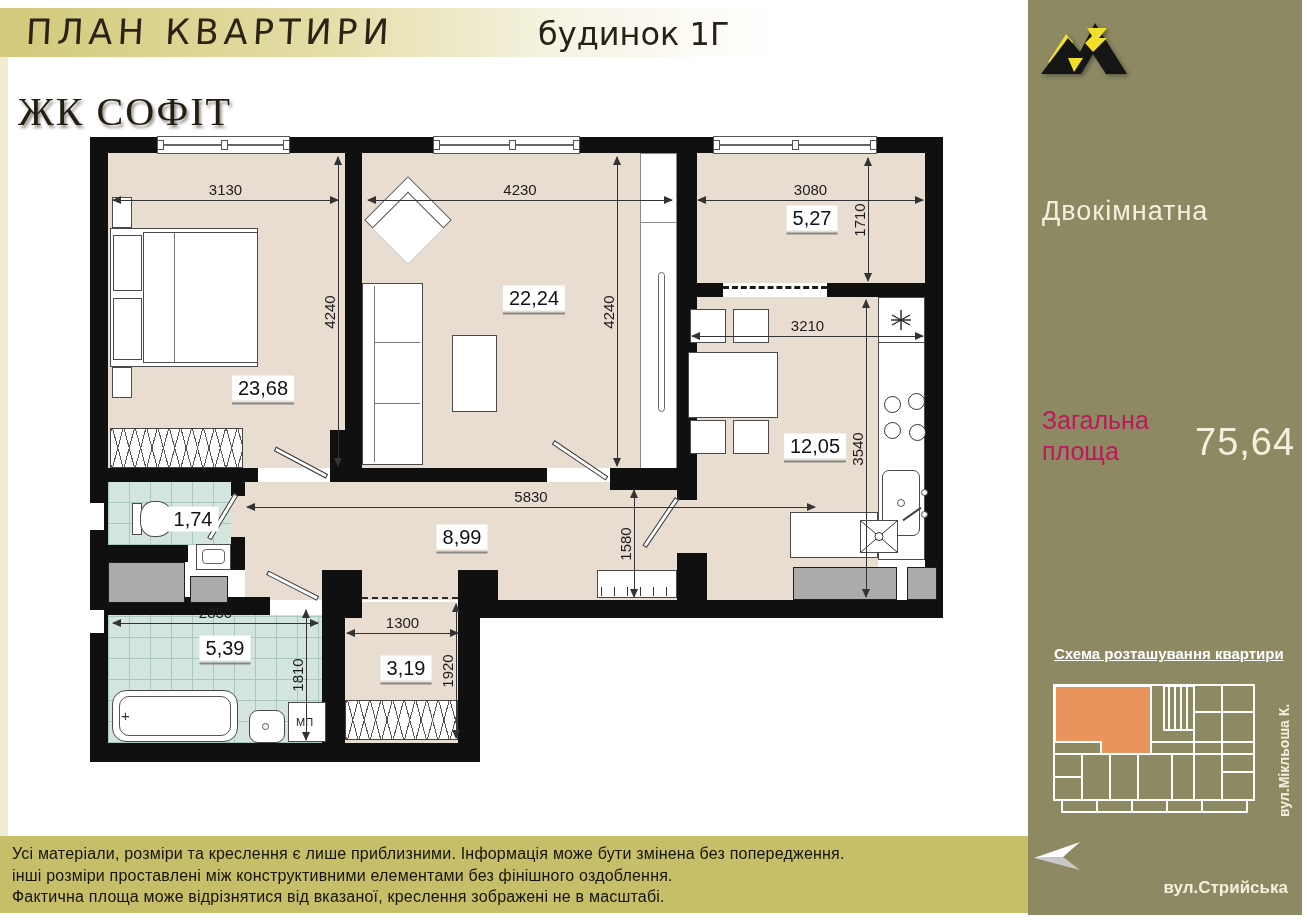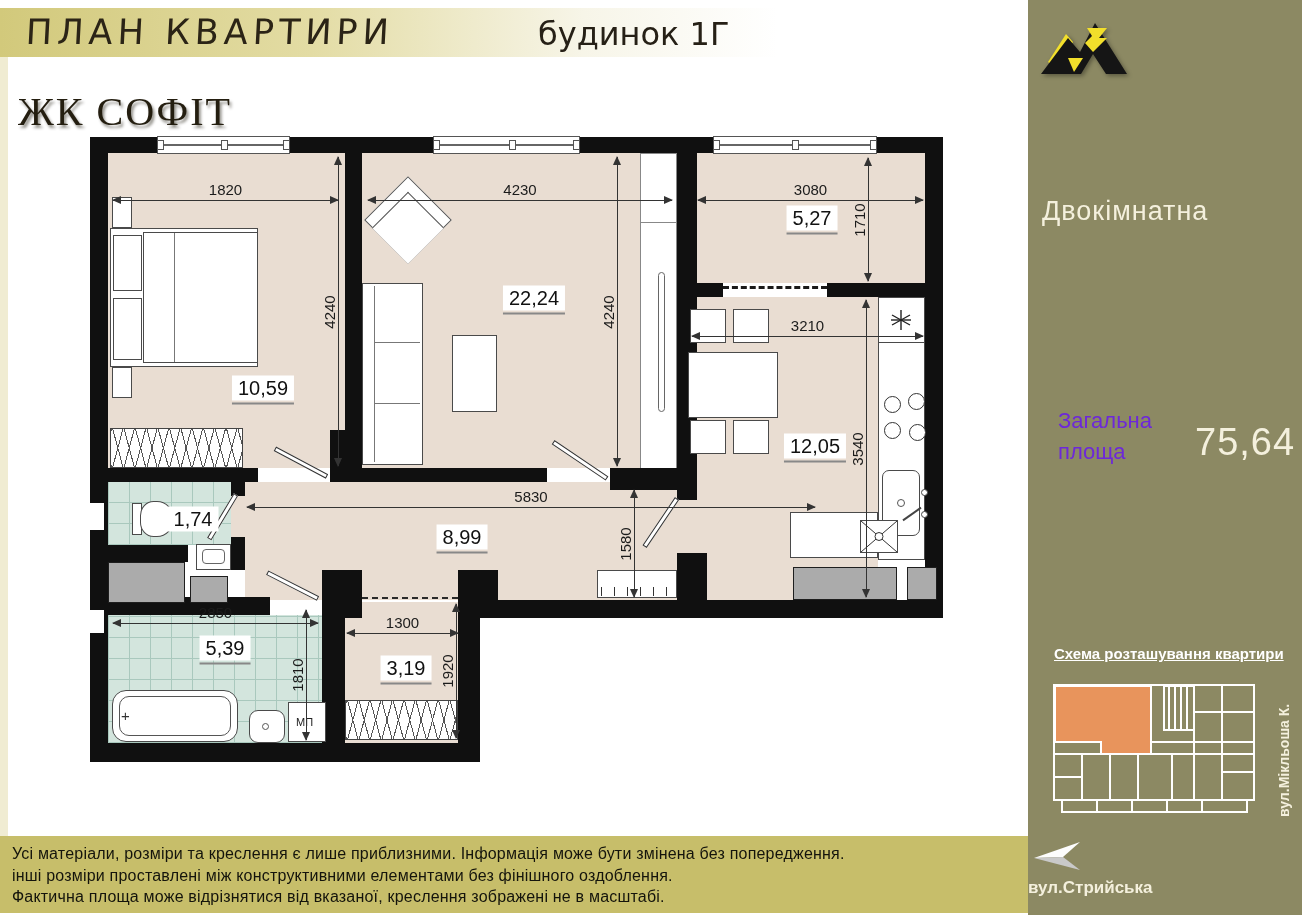--- a/index.html
+++ b/index.html
@@ -48,27 +48,27 @@
   .al{transform:translate(-50%,-50%);text-align:center;padding-bottom:2px;border-bottom:2px solid #888;}
   .al b{position:static!important;display:inline-block;background:#fff;padding:1px 6px;
         font-size:20px;color:#111;font-weight:400;white-space:nowrap;}
   .al.nb{border-bottom:none;}
   .mp{font-size:11px;color:#222;}
   
   .side{position:absolute;left:1028px;top:0;width:274px;height:915px;background:#8c8963;}
   .brand{position:absolute;left:18px;top:88px;width:240px;font-family:"Liberation Serif",serif;
          font-size:40px;letter-spacing:2px;color:#241e10;text-shadow:2px 3px 3px rgba(20,15,0,.45);}
   .aptype{position:absolute;left:15px;top:196px;font-size:27px;color:#f4f0dd;letter-spacing:1px;}
-  .arealab{position:absolute;left:15px;top:405px;font-size:22px;line-height:31px;color:#6d28d9;margin-left:16px;}
+  .arealab{position:absolute;left:15px;top:405px;font-size:25px;line-height:31px;color:#be185d;}
   .areaval{position:absolute;right:16px;top:421px;font-size:38px;color:#f4f0dd;letter-spacing:1px;}
   .schemet{position:absolute;left:26px;top:645px;font-size:15px;font-weight:bold;color:#fff;
            text-decoration:underline;}
   .street-v{position:absolute;left:1276px;top:697px;height:120px;width:20px;color:#f4f0dd;
             font-size:14px;font-weight:bold;writing-mode:vertical-rl;transform:rotate(180deg);white-space:nowrap;}
-  .street-b{position:absolute;left:1028px;top:878px;width:260px;text-align:left;font-size:17px;
+  .street-b{position:absolute;left:1028px;top:878px;width:260px;text-align:right;font-size:17px;
             font-weight:bold;color:#f4f0dd;}
   
   .footer{position:absolute;left:0;top:836px;width:1028px;height:77px;background:#c7be6a;
           padding:7px 0 0 12px;box-sizing:border-box;}
   .footer div{font-size:16px;line-height:21.5px;color:#14140c;letter-spacing:.2px;}
 </style>
 </head>
 <body>
 
 <div class="titlebar"></div>
@@ -230,21 +230,21 @@
     <div style="position:absolute;left:3px;right:3px;bottom:1px;height:9px;background:repeating-linear-gradient(90deg,#333 0 1px,transparent 1px 13px)"></div>
   </div>
 
   <div class="leaf" style="left:327px;top:474px;width:59px;transform:rotate(-152deg)"></div>
   <div class="leaf" style="left:236px;top:492px;width:52px;transform:rotate(121deg)"></div>
   <div class="leaf" style="left:318px;top:596px;width:57px;transform:rotate(-153deg)"></div>
   <div class="leaf" style="left:607px;top:476px;width:65px;transform:rotate(-146deg)"></div>
   <div class="leaf" style="left:677px;top:496px;width:58px;transform:rotate(124deg)"></div>
 
   <div class="dh" style="left:113px;top:200px;width:225px">
-      <span class="t">1820</span>
+      <span class="t">3130</span>
     </div>
   <div class="dh" style="left:368px;top:200px;width:304px">
       <span class="t">4230</span>
     </div>
   <div class="dh" style="left:698px;top:200px;width:225px">
       <span class="t">3080</span>
     </div>
   <div class="dh" style="left:692px;top:336px;width:231px">
       <span class="t">3210</span>
     </div>
@@ -273,21 +273,21 @@
   <div class="dv" style="left:634px;top:490px;height:107px">
       <span class="t">1580</span>
     </div>
   <div class="dv" style="left:306px;top:610px;height:130px">
       <span class="t">1810</span>
     </div>
   <div class="dv" style="left:456px;top:604px;height:134px">
       <span class="t">1920</span>
     </div>
 
-  <div class="al" style="left:263px;top:390px"><b>10,59</b></div>
+  <div class="al" style="left:263px;top:390px"><b>23,68</b></div>
   <div class="al" style="left:534px;top:300px"><b>22,24</b></div>
   <div class="al" style="left:812px;top:220px"><b>5,27</b></div>
   <div class="al" style="left:815px;top:448px"><b>12,05</b></div>
   <div class="al" style="left:462px;top:539px"><b>8,99</b></div>
   <div class="al nb" style="left:193px;top:520px"><b>1,74</b></div>
   <div class="al" style="left:225px;top:650px"><b>5,39</b></div>
   <div class="al" style="left:406px;top:670px"><b>3,19</b></div>
 </div>
 
 <div class="side"></div>

